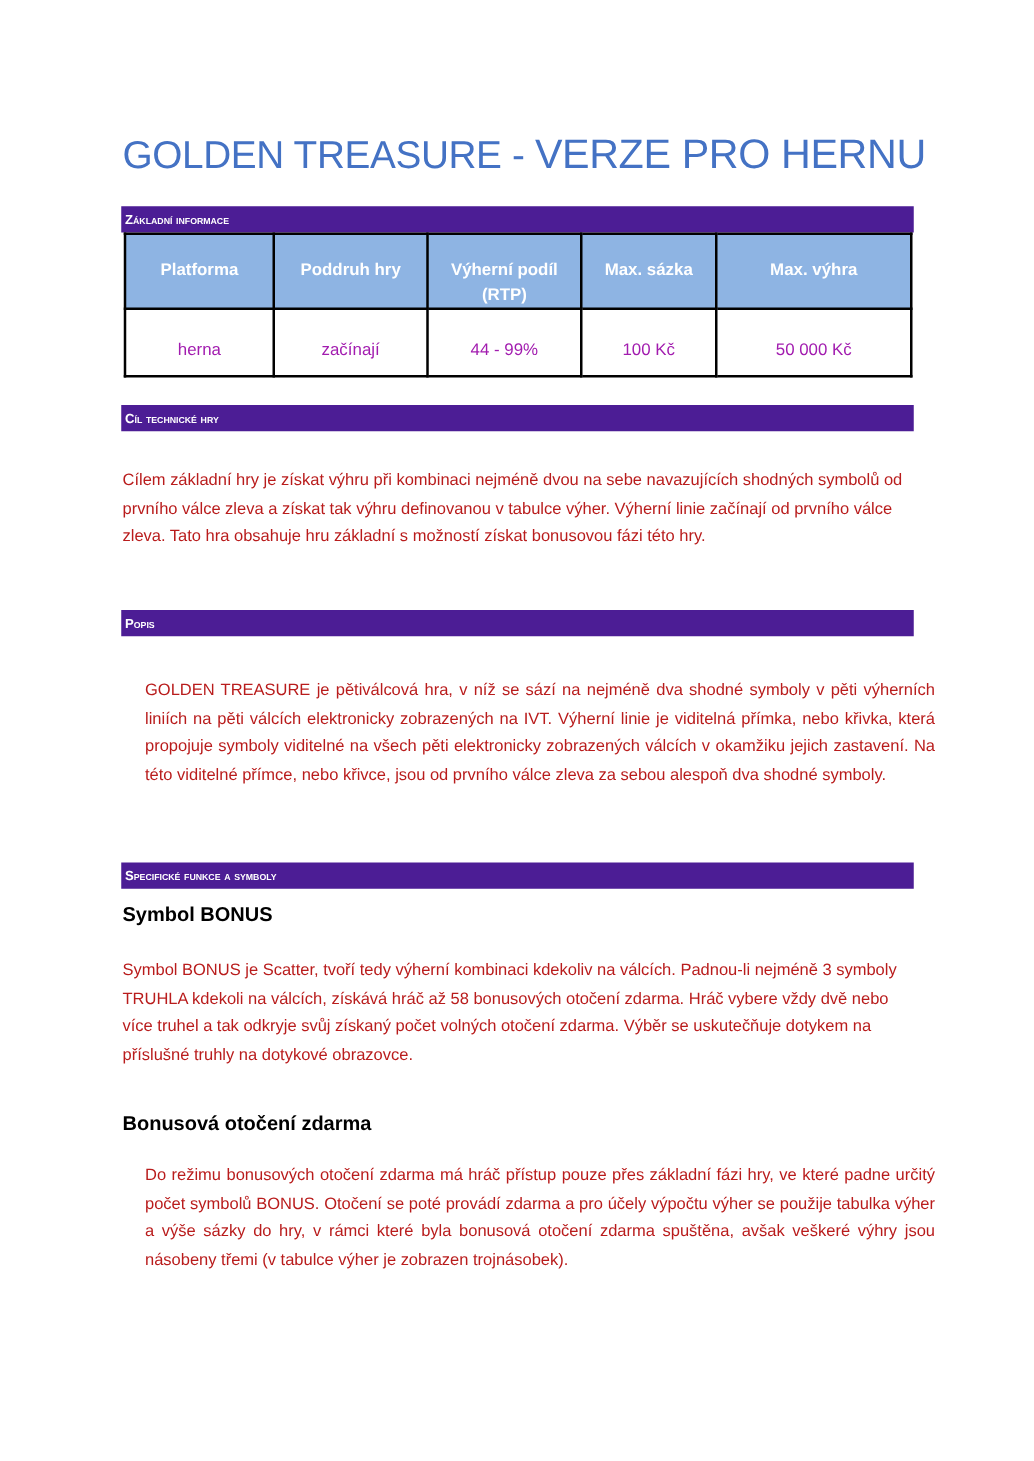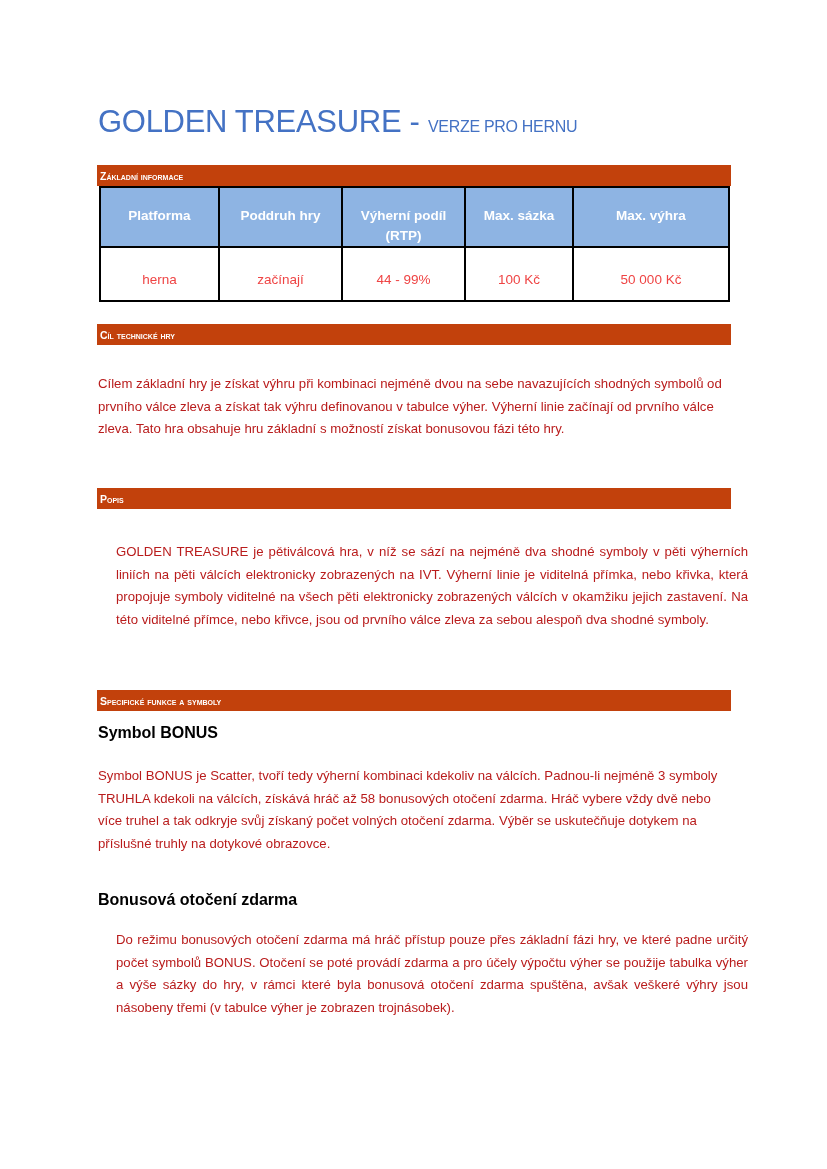--- a/index.html
+++ b/index.html
@@ -3,35 +3,35 @@
 <meta charset="utf-8">
 <style>
   html, body { margin: 0; padding: 0; background: #ffffff; }
   body { width: 827px; height: 1169px; position: relative; overflow: hidden;
          font-family: "Liberation Sans", "DejaVu Sans", sans-serif; color: #000; }
   .page { position: absolute; left: 0; top: 0; width: 827px; height: 1169px; }
 
   .title { position: absolute; left: 98px; top: 104px; margin: 0; font-weight: normal;
            color: #4472c4; font-size: 31px; letter-spacing: -0.3px; white-space: nowrap;
            font-family: "Liberation Sans", "DejaVu Sans", sans-serif; }
-  .title .sub { font-size: 16px; text-align: center; }
+  .title .sub { font-size: 33px; text-align: center; }
 
   .section-bar { position: absolute; left: 97px; width: 634px; height: 21px;
-                 background: #c2410c; color: #fff; font-weight: bold;
+                 background: #4c1d95; color: #fff; font-weight: bold;
                  font-size: 10.5px; line-height: 22px; padding-left: 3px; box-sizing: border-box;
                  font-variant: small-caps; letter-spacing: 0px; }
   .section-bar span { font-variant: small-caps; }
 
   table.info { position: absolute; left: 99px; top: 186px; width: 629px;
                border-collapse: collapse; table-layout: fixed; }
   table.info th, table.info td { border: 2px solid #000; text-align: center;
                font-size: 13.5px; padding: 0 4px; }
   table.info th { background: #8eb4e3; color: #ffffff; font-weight: bold; height: 58px;
                   line-height: 20px; vertical-align: top; padding-top: 18px; box-sizing: border-box; }
-  table.info td { height: 42px; background: #fff; color: #ef4444; vertical-align: middle; padding-top: 10px; }
+  table.info td { height: 42px; background: #fff; color: #a21caf; vertical-align: middle; padding-top: 10px; }
 
   .para { position: absolute; left: 98px; width: 632px; margin: 0;
           font-size: 13.2px; line-height: 22.5px; color: #b91c1c; }
   .justify { text-align: justify; margin-left: 18px; }
   .subhead { position: absolute; left: 98px; margin: 0; font-size: 16px; font-weight: bold; color: #000; }
 </style>
 </head>
 <body>
 
 <div class="page">

